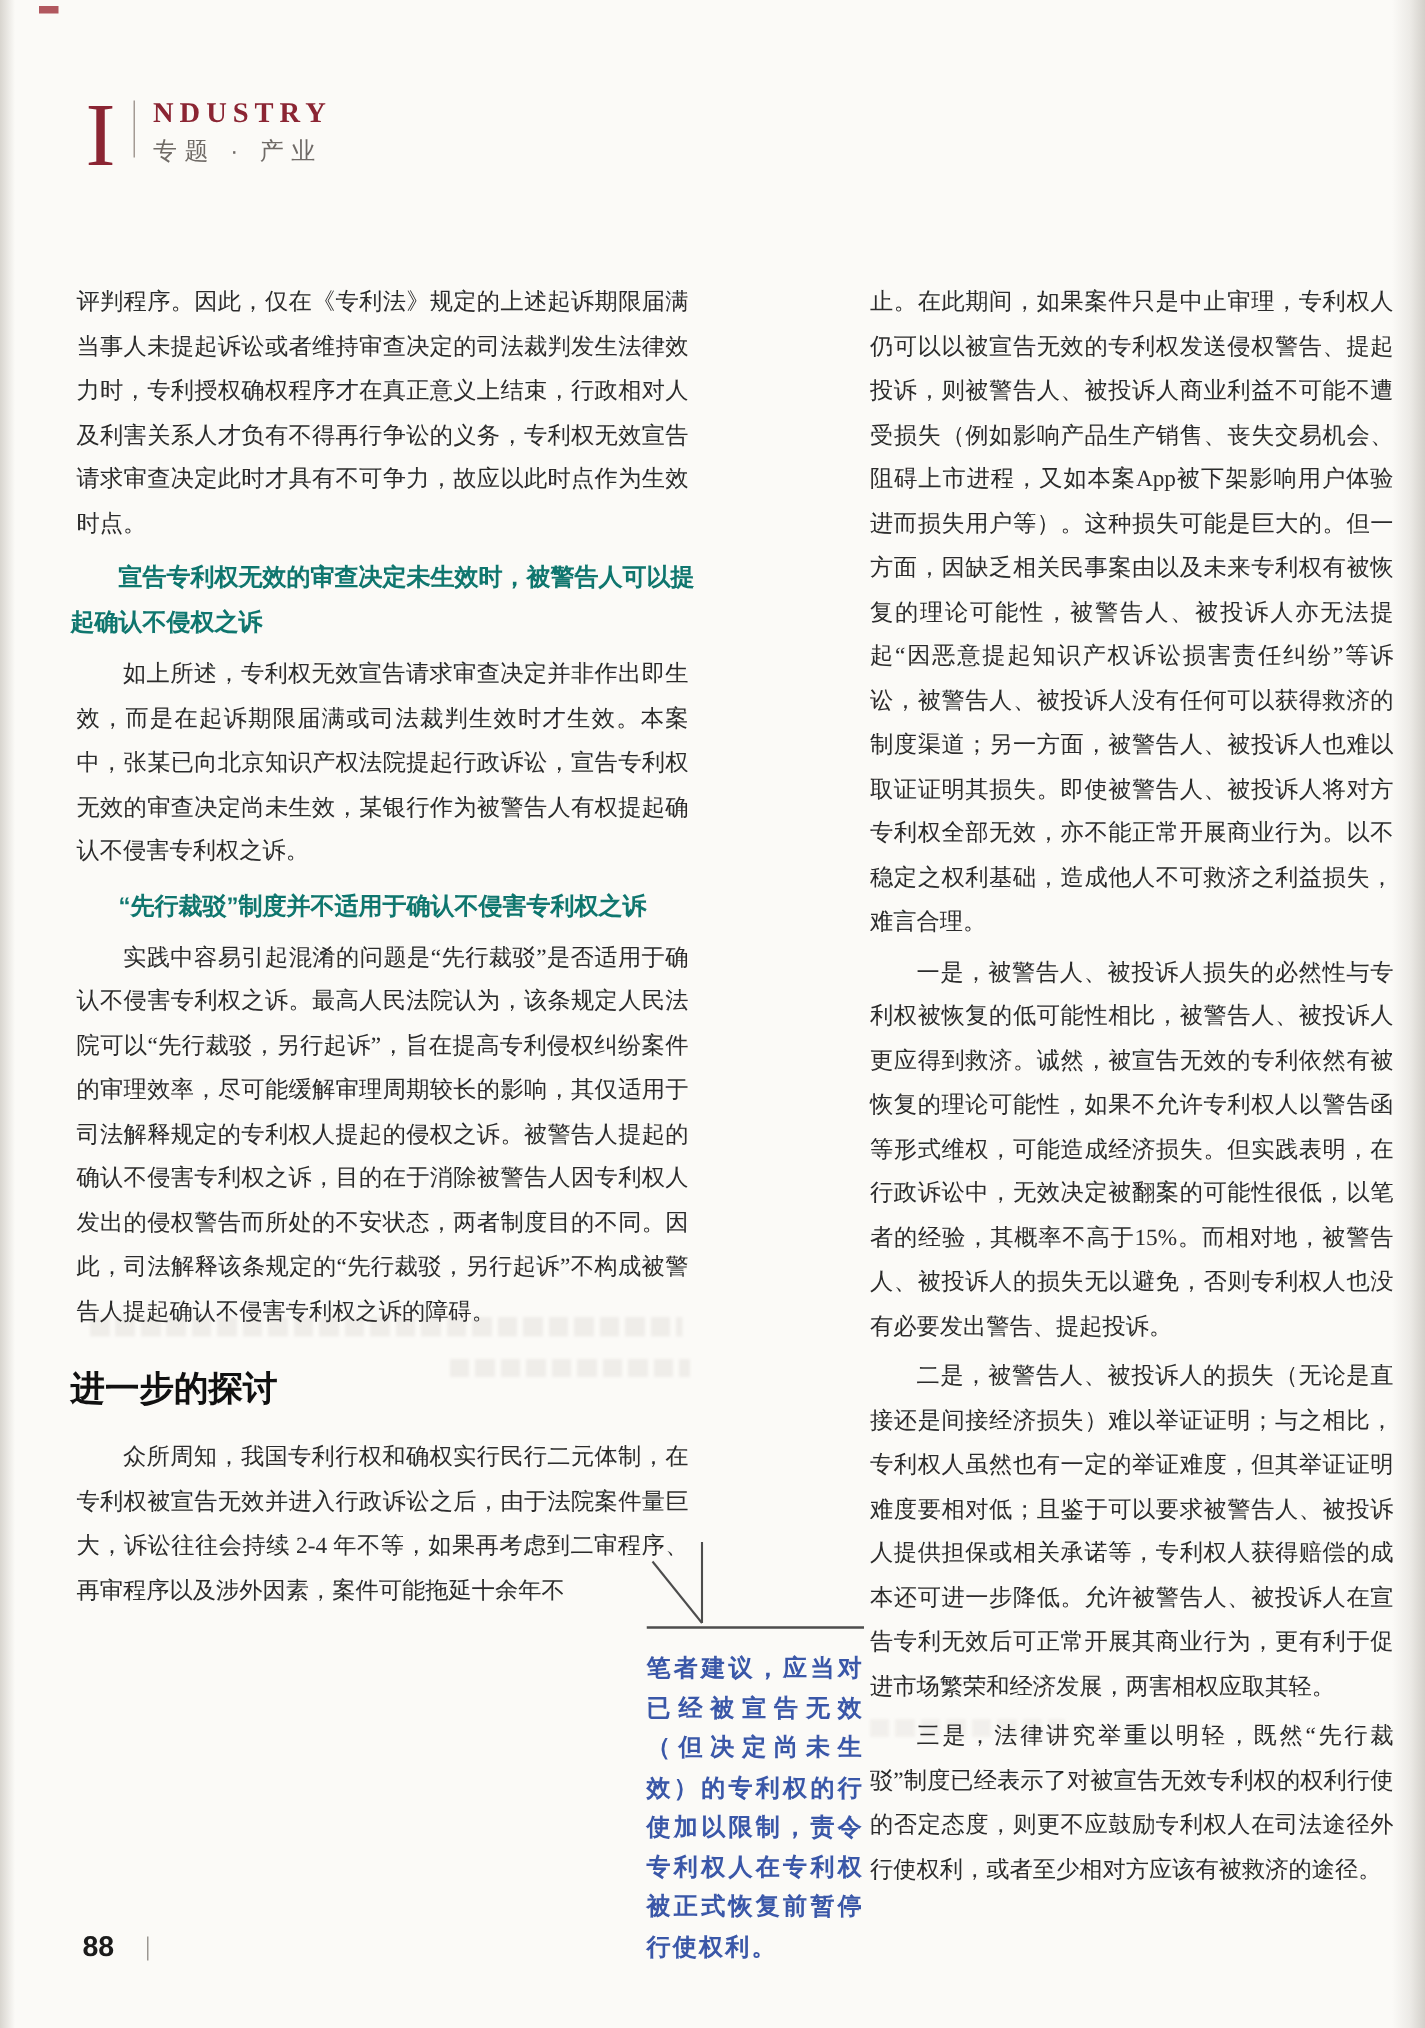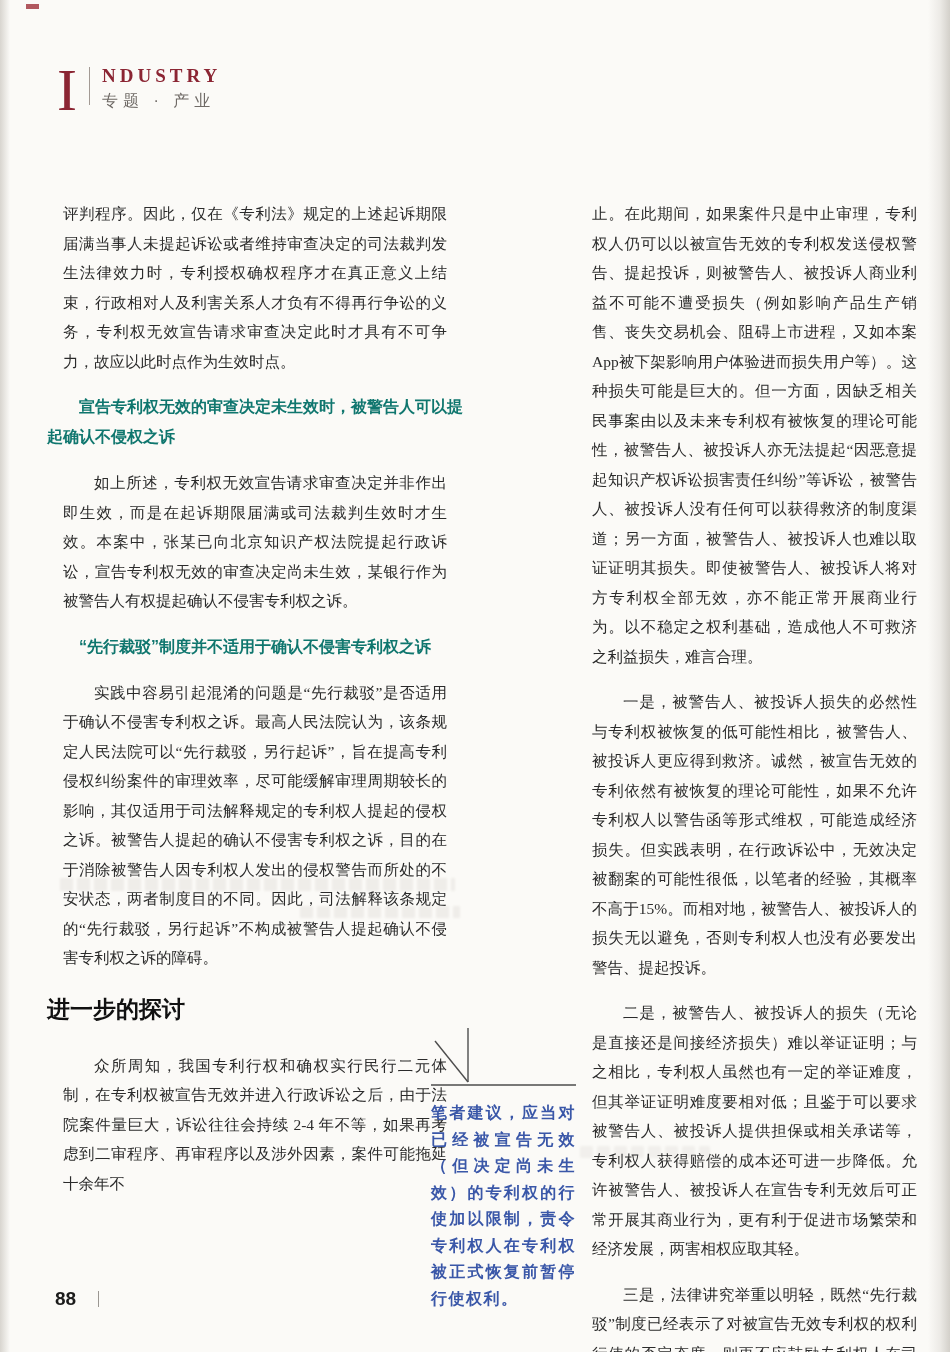--- a/index.html
+++ b/index.html
@@ -23,37 +23,37 @@
   .mast-divider{width:1px;height:38px;background:#a39a94;margin:5px 0 0 12px;}
   .mast-text{margin-left:12px;padding-top:3px;}
   .mast-title{font-size:19px;letter-spacing:4px;color:#8b2533;font-weight:600;font-family:"Liberation Serif","DejaVu Serif",serif;}
   .mast-subtitle{margin-top:4px;font-size:16px;letter-spacing:5px;color:#6f6a66;font-family:"Liberation Sans","DejaVu Sans",sans-serif;}
 
   
   .col{position:absolute;top:183px;text-align:justify;}
   .col-left{left:47px;width:416px;}
   .col-right{left:576px;width:357px;}
   .body-p{
-    margin:16px;
+    margin:4px;
     font-size:15.5px;
     line-height:29.5px;
     color:#2b2b2b;
   }
   .indent{text-indent:2em;}
   .subhead{
     margin:7px 0 0 0;
     font-family:"Liberation Sans","DejaVu Sans",sans-serif;
     font-weight:700;
     font-size:16px;
     line-height:30px;
     color:#0f766e;
     text-indent:2em;
   }
   .bighead{
-    margin:21px 0 27px 0;
+    margin:21px 0 17px 0;
     font-family:"Liberation Sans","DejaVu Sans",sans-serif;
     font-weight:700;
     font-size:23px;
     line-height:30px;
     color:#111;
     text-align:left;
     text-indent:0;
   }
 
   

